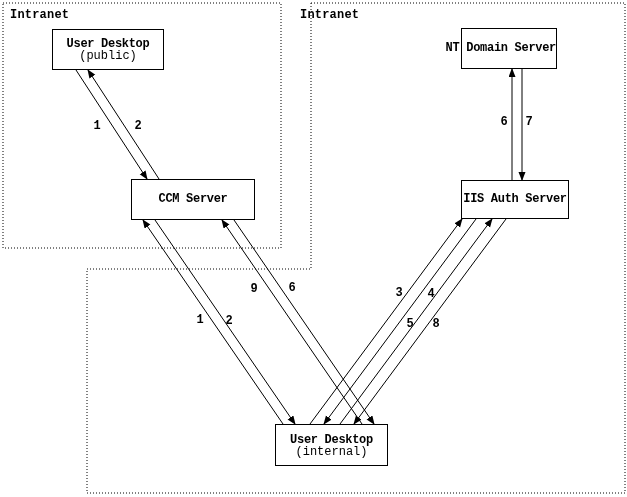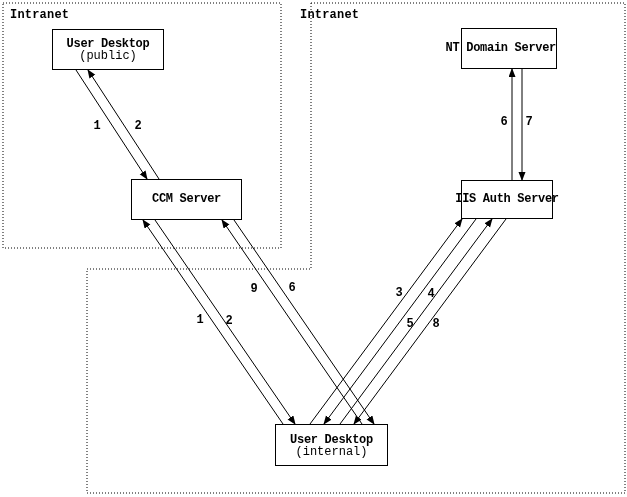--- a/index.html
+++ b/index.html
@@ -119,27 +119,27 @@
       <div class="edge-label" style="left: 410px; top: 324px;">5</div>
       <div class="edge-label" style="left: 436px; top: 324px;">8</div>
       <div class="edge-label" style="left: 504px; top: 122px;">6</div>
       <div class="edge-label" style="left: 529px; top: 122px;">7</div>
     </div>
   <div id="nodes-layer">
       <div class="node" style="left: 52px; top: 29px; width: 112px; height: 41px;">
         <div class="node-title">User Desktop</div>
         <div class="node-subtitle">(public)</div>
       </div>
-      <div class="node" style="left: 131px; top: 179px; width: 111px; height: 41px;">
+      <div class="node" style="left: 131px; top: 179px; width: 124px; height: 41px;">
         <div class="node-title">CCM Server</div>
       </div>
       <div class="node" style="left: 461px; top: 28px; width: 96px; height: 41px; align-items: flex-end;">
         <div class="node-title">NT Domain Server</div>
       </div>
-      <div class="node" style="left: 461px; top: 180px; width: 92px; height: 39px;">
+      <div class="node" style="left: 461px; top: 180px; width: 108px; height: 39px;">
         <div class="node-title">IIS Auth Server</div>
       </div>
       <div class="node" style="left: 275px; top: 424px; width: 113px; height: 42px;">
         <div class="node-title">User Desktop</div>
         <div class="node-subtitle">(internal)</div>
       </div>
     </div>
 </div>
 
 </body></html>

